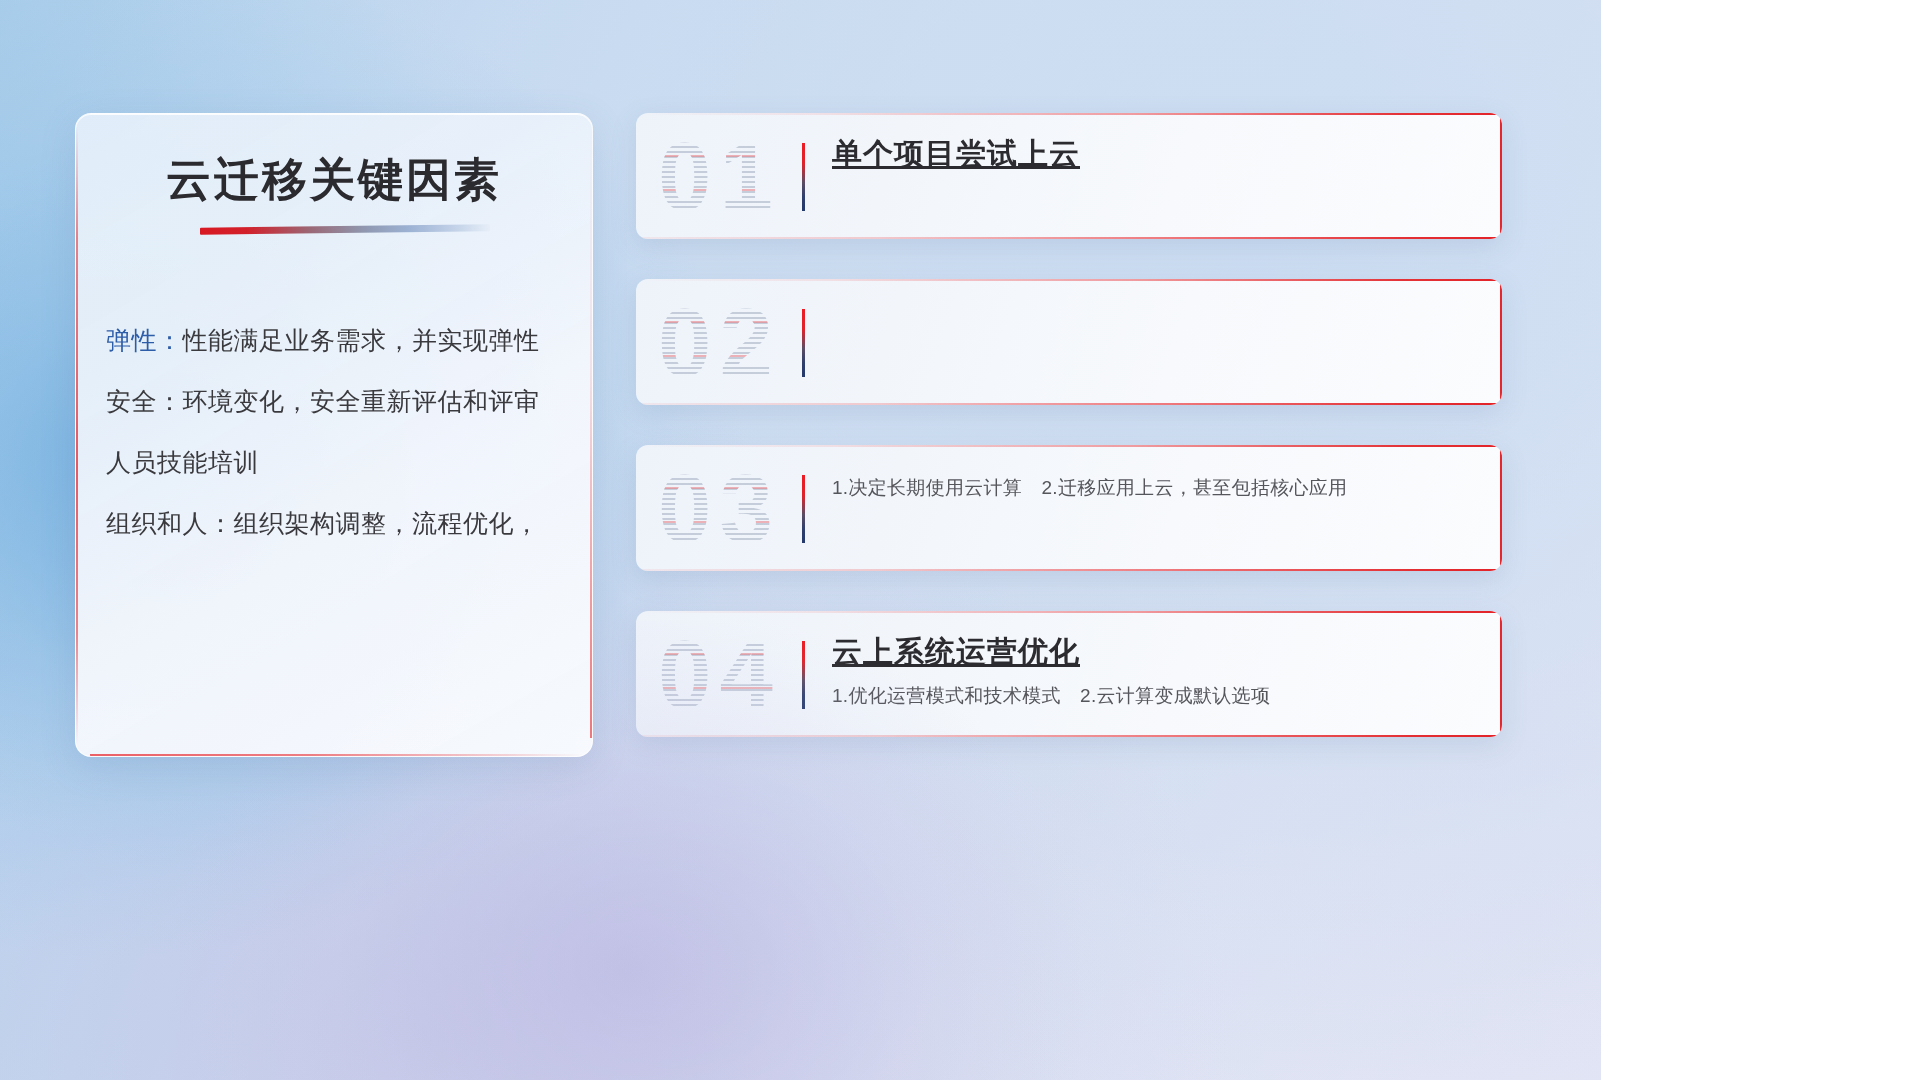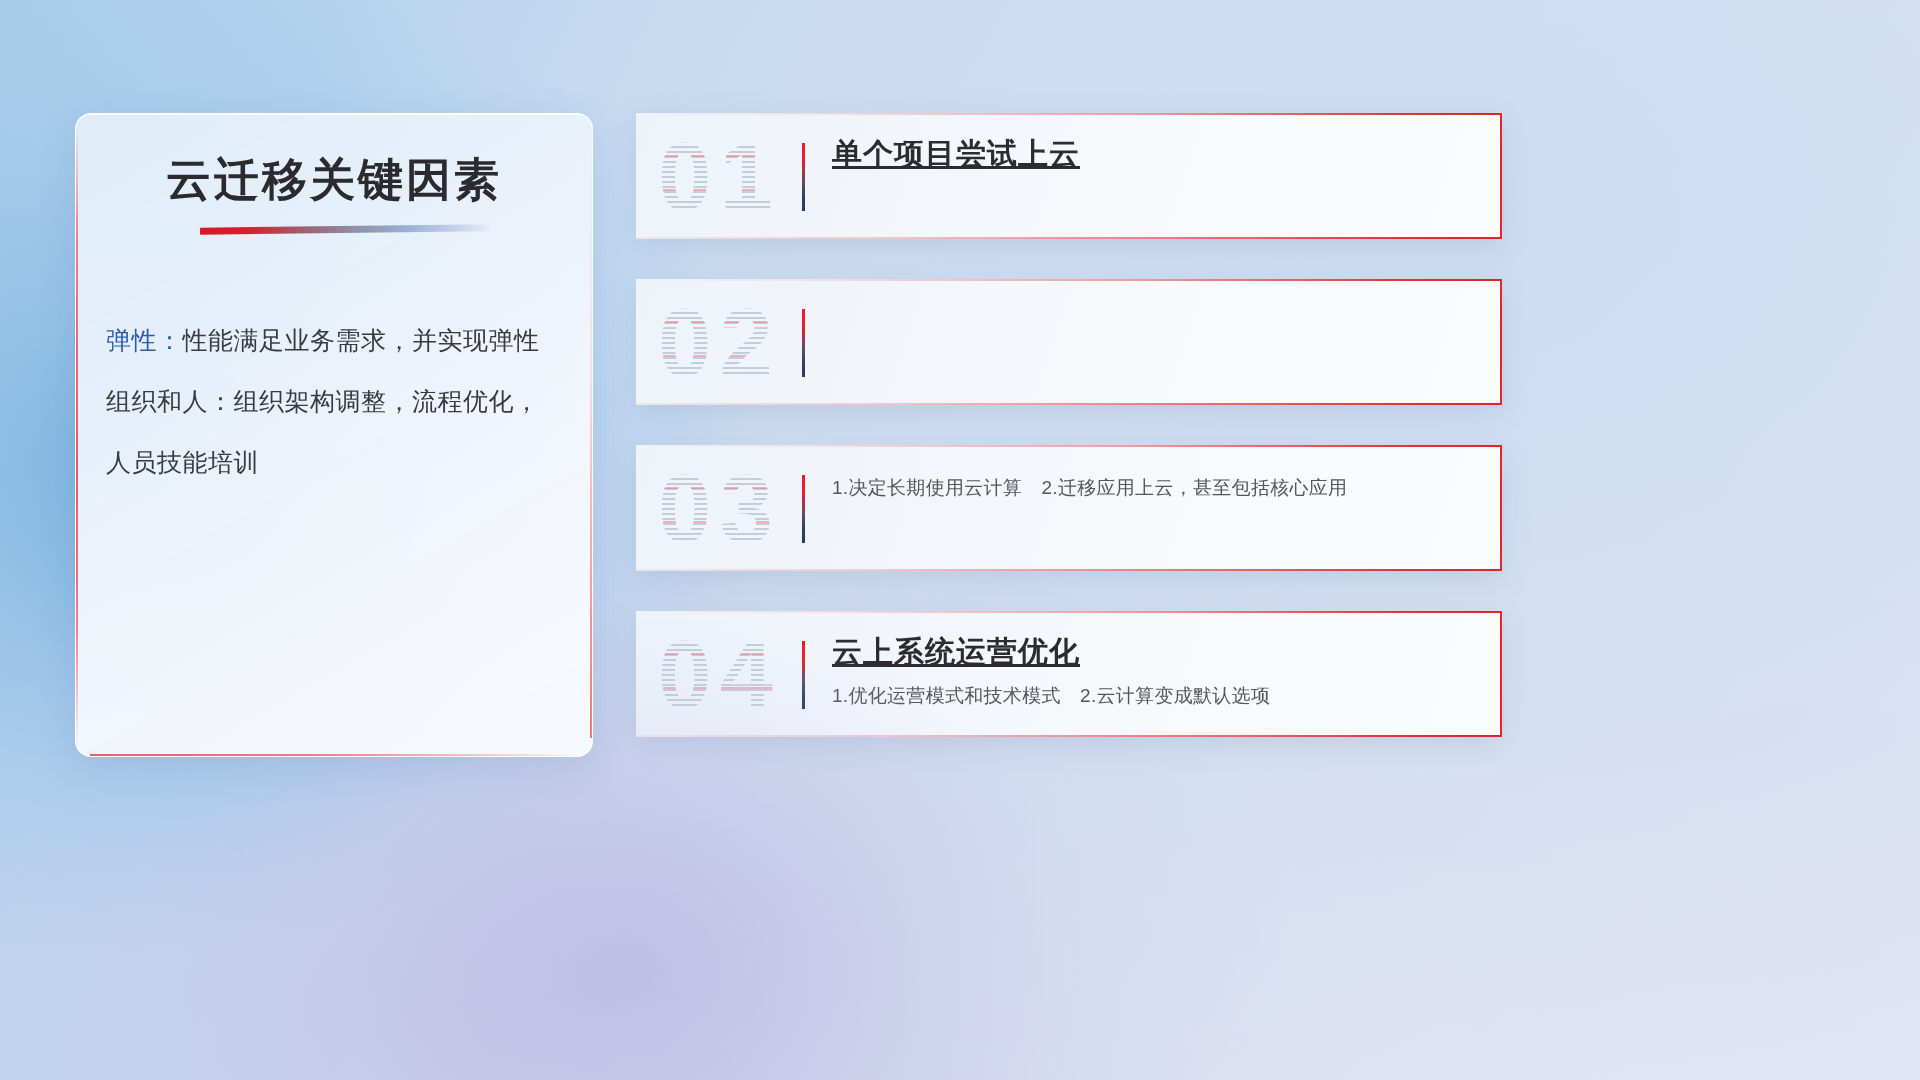--- a/index.html
+++ b/index.html
@@ -8,21 +8,21 @@
     padding: 0;
     width: 1920px;
     height: 1080px;
     overflow: hidden;
     font-family: "Liberation Sans", "DejaVu Sans", sans-serif;
   }
 
   
   #slide {
     position: relative;
-    width: 1920px;
+    width: 1601px;
     height: 1080px;
     background:
       radial-gradient(ellipse 900px 700px at 6% 42%, rgba(126,182,226,0.85) 0%, rgba(150,196,232,0.35) 45%, rgba(190,214,238,0) 72%),
       radial-gradient(ellipse 1100px 900px at 26% 96%, rgba(196,190,228,0.55) 0%, rgba(200,200,232,0.20) 48%, rgba(210,214,238,0) 74%),
       radial-gradient(ellipse 1500px 1100px at 78% 20%, rgba(203,221,242,0.92) 0%, rgba(207,222,241,0.45) 55%, rgba(214,226,243,0) 80%),
       radial-gradient(ellipse 1200px 900px at 96% 88%, rgba(223,226,243,0.85) 0%, rgba(224,228,243,0.3) 55%, rgba(226,230,244,0) 80%),
       linear-gradient(118deg, #a9cdea 0%, #bdd6ef 22%, #ccdcf0 44%, #d6dff2 64%, #dee4f4 82%, #e6e9f6 100%);
   }
   
   #slide::before {
@@ -120,21 +120,21 @@
   .steps {
     position: absolute;
     left: 636px;
     top: 113px;
     width: 866px;
   }
   .step-card {
     position: relative;
     height: 126px;
     margin-bottom: 40px;
-    border-radius: 0;
+    border-radius: 12px;
     background: linear-gradient(108deg, #eef3fa 0%, #f2f6fb 30%, #f7f9fc 62%, #fbfcfe 100%);
     box-shadow: 0 8px 26px rgba(92,122,166,0.17);
     overflow: hidden;
     padding-left: 48px;
   }
   .step-card .line-top,
   .step-card .line-bottom {
     position: absolute;
     left: 0; right: 0;
     height: 2px;
@@ -239,24 +239,27 @@
     <div class="edge-right"></div>
 
     <div class="card-title">云迁移关键因素</div>
     <div class="title-rule"></div>
 
     <div class="factor-list">
       <div class="factor-row">
         <span class="k">弹性：</span><span class="v">性能满足业务需求，并实现弹性</span>
       </div>
       <div class="factor-row">
-        <span class="k dark">组织和人：</span><span class="v">组织架构调整，流程优化，</span>
+        <span class="k dark">安全：</span><span class="v">环境变化，安全重新评估和评审</span>
       </div>
       <div class="factor-row">
         <span class="v">人员技能培训</span>
+      </div>
+      <div class="factor-row">
+        <span class="k dark">组织和人：</span><span class="v">组织架构调整，流程优化，</span>
       </div>
     </div>
   </div>
 
   <div class="steps">
 
     <div class="step-card">
       <div class="line-top"></div>
       <div class="line-bottom"></div>
       <div class="edge-right"></div>

